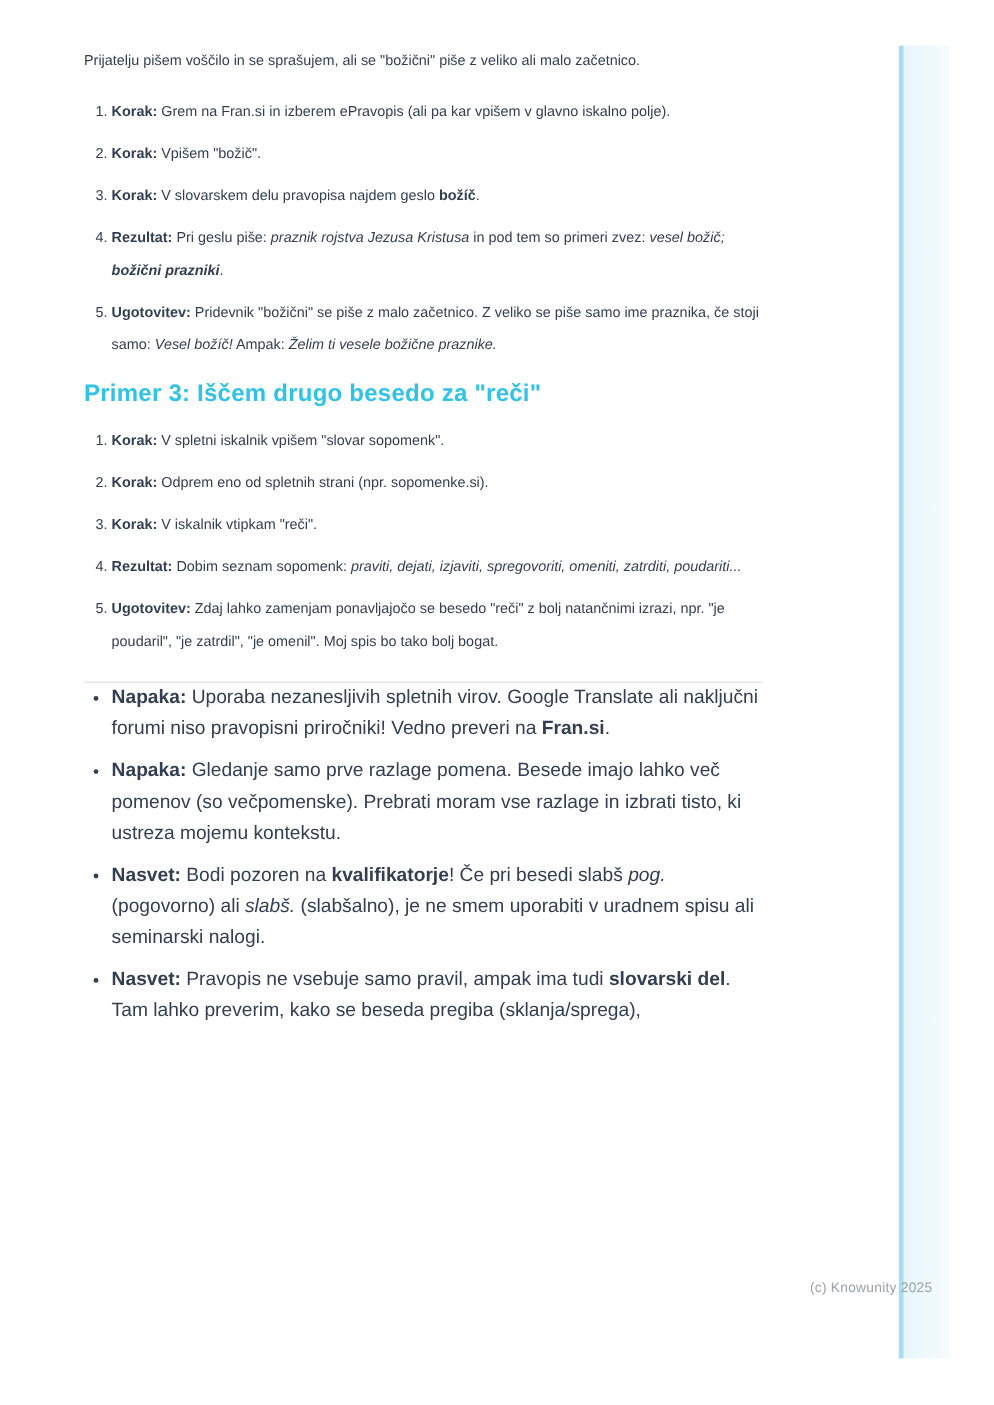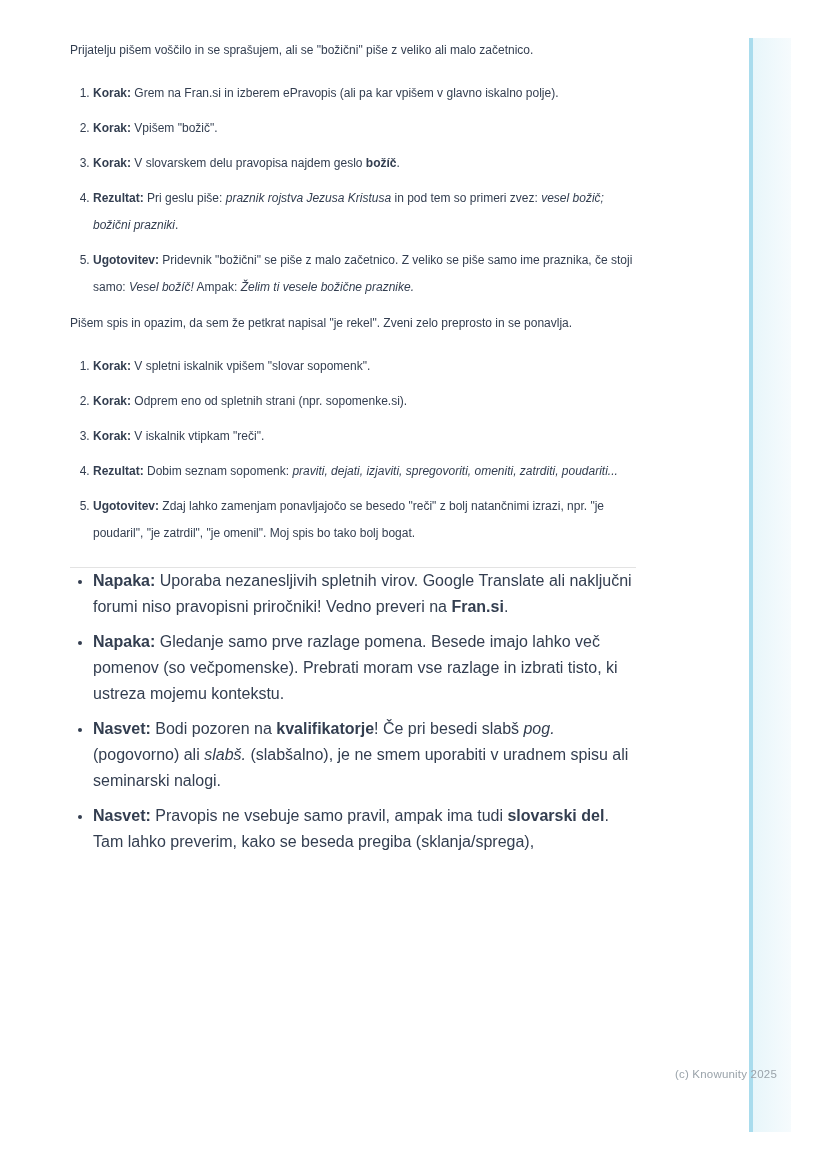--- a/index.html
+++ b/index.html
@@ -58,43 +58,43 @@
   .h-tips{
     font-size:24px;font-weight:700;color:var(--accent);
     margin:22px 0 14px 0;letter-spacing:0.2px;
   }
   .divider{
     border:none;border-top:1px solid var(--divider);
     margin:20px 0 0 0;width:100%;
   }
   .seg-b{font-weight:700;}
   .seg-i{font-style:italic;}
-  .seg-bi{font-weight:400;font-style:italic;}
+  .seg-bi{font-weight:700;font-style:italic;}
 </style>
 </head>
 <body>
 
 <div class="side-bar"></div>
 
 <div class="footer">(c) Knowunity 2025</div>
 
 <main class="content">
 
   <p class="para"><span>Prijatelju pišem voščilo in se sprašujem, ali se "božični" piše z veliko ali malo začetnico.</span></p>
 
   <ol class="steps">
       <li><span class="seg-b">Korak:</span><span> Grem na Fran.si in izberem ePravopis (ali pa kar vpišem v glavno iskalno polje).</span></li>
       <li><span class="seg-b">Korak:</span><span> Vpišem "božič".</span></li>
       <li><span class="seg-b">Korak:</span><span> V slovarskem delu pravopisa najdem geslo </span><span class="seg-b">božíč</span><span>.</span></li>
       <li><span class="seg-b">Rezultat:</span><span> Pri geslu piše: </span><span class="seg-i">praznik rojstva Jezusa Kristusa</span><span> in pod tem so primeri zvez: </span><span class="seg-i">vesel božič; </span><span class="seg-bi">božični prazniki</span><span>.</span></li>
       <li><span class="seg-b">Ugotovitev:</span><span> Pridevnik "božični" se piše z malo začetnico. Z veliko se piše samo ime praznika, če stoji samo: </span><span class="seg-i">Vesel božíč!</span><span> Ampak: </span><span class="seg-i">Želim ti vesele božične praznike.</span></li>
     </ol>
 
+  <h2 class="h-primer">Primer 3: Iščem drugo besedo za "reči"</h2>
 
-  <p class="para"><span>Pišem spis in opazim, da sem že petkrat napisal "je rekel". Zveni zelo preprosto in se ponavlja.</span></p>
 
   <ol class="steps">
       <li><span class="seg-b">Korak:</span><span> V spletni iskalnik vpišem "slovar sopomenk".</span></li>
       <li><span class="seg-b">Korak:</span><span> Odprem eno od spletnih strani (npr. sopomenke.si).</span></li>
       <li><span class="seg-b">Korak:</span><span> V iskalnik vtipkam "reči".</span></li>
       <li><span class="seg-b">Rezultat:</span><span> Dobim seznam sopomenk: </span><span class="seg-i">praviti, dejati, izjaviti, spregovoriti, omeniti, zatrditi, poudariti...</span></li>
       <li><span class="seg-b">Ugotovitev:</span><span> Zdaj lahko zamenjam ponavljajočo se besedo "reči" z bolj natančnimi izrazi, npr. "je poudaril", "je zatrdil", "je omenil". Moj spis bo tako bolj bogat.</span></li>
     </ol>
 
   <hr class="divider">

